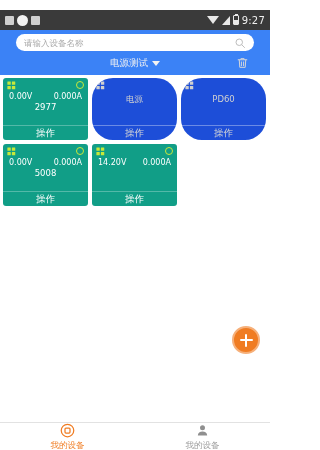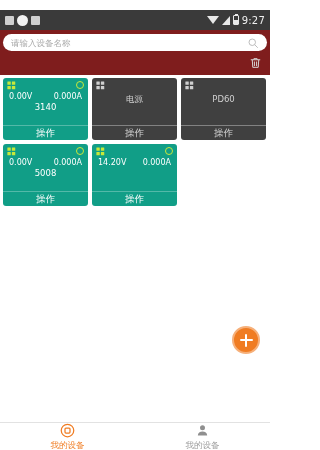--- a/index.html
+++ b/index.html
@@ -21,21 +21,21 @@
   .sb-right { display: flex; align-items: center; gap: 3px; }
   .sb-sq { width: 9px; height: 9px; background: #cfcfcf; border-radius: 1px; }
   .sb-circ { width: 11px; height: 11px; background: #f2f2f2; border-radius: 50%; }
   .sb-time { font-size: 10px; color: #f0f0f0; letter-spacing: .2px; }
   .ico-wifi { width: 0; height: 0; border-left: 6px solid transparent; border-right: 6px solid transparent; border-top: 8px solid #e8e8e8; }
   .ico-sig { width: 0; height: 0; border-left: 8px solid transparent; border-bottom: 9px solid #e8e8e8; }
   .ico-bat { width: 6px; height: 10px; border: 1.2px solid #e8e8e8; border-radius: 1px; position: relative; background: linear-gradient(to top, #e8e8e8 55%, transparent 55%); }
   .ico-bat:before { content:""; position:absolute; top:-2.4px; left:1.4px; width:3px; height:1.4px; background:#e8e8e8; }
 
   
-  .header { background: #7f1d1d; flex: none; padding: 4px 3px 0; }
+  .header { background: #3b82f6; flex: none; padding: 4px 16px 0; }
   .searchbar {
     height: 17px; background: #ffffff; border-radius: 9px;
     display: flex; align-items: center; padding: 0 8px;
   }
   .search-input {
     border: none; outline: none; flex: 1; font-size: 8.5px; color: #9a9a9a;
     background: transparent; font-family: inherit;
   }
   .search-input::placeholder { color: #a8a8a8; }
   .mag { width: 12px; height: 12px; flex: none; }
@@ -51,21 +51,21 @@
 
   
   .content { flex: 1; background: #ffffff; position: relative; overflow: hidden; }
   .grid { display: flex; flex-wrap: wrap; gap: 4px; padding: 3px; }
   .card {
     width: 85px; height: 62px; border-radius: 3px;
     display: flex; flex-direction: column; position: relative;
     cursor: pointer; overflow: hidden;
   }
   .card.on  { background: #119e87; }
-  .card.off { background: #404040; }
+  .card.off { background: #1d4ed8; border-radius: 21px; }
 
   .card-top { flex: 1; position: relative; padding: 3px 4px 0; }
   .grid-ico { position: absolute; left: 4px; top: 3px; width: 9px; height: 9px; }
   .ring { position: absolute; right: 4px; top: 3px; width: 8px; height: 8px; border: 1.4px solid #c8e83a; border-radius: 50%; }
 
   .readings { display: flex; justify-content: space-between; padding: 0 2px; margin-top: 11px; }
   .rd { font-size: 8px; color: #ffffff; }
   .devname { text-align: center; font-size: 8.5px; color: #ffffff; margin-top: 1px; white-space: nowrap; overflow: hidden; }
   .devname.center-only { margin-top: 13px; color: #d0d0d0; }
 
@@ -122,20 +122,24 @@
   <div class="header">
     <div class="searchbar">
       <input class="search-input" type="text" placeholder="请输入设备名称" style="">
       <svg class="mag" viewBox="0 0 24 24" fill="none" stroke="#bdbdbd" stroke-width="2">
         <circle cx="10.5" cy="10.5" r="6.5"></circle>
         <line x1="15.5" y1="15.5" x2="21" y2="21" stroke-linecap="round"></line>
       </svg>
     </div>
 
     <div class="filterrow">
+      <div class="filter-btn">
+        <span class="filter-label">电源测试</span>
+        <span class="caret"></span>
+      </div>
       <svg class="trash" viewBox="0 0 24 24" fill="none" stroke="#d8d8d8" stroke-width="1.8">
         <path d="M4 6h16" stroke-linecap="round"></path>
         <path d="M9 6V4h6v2"></path>
         <path d="M6 6l1 14h10l1-14"></path>
         <path d="M10 10v7M14 10v7" stroke-linecap="round"></path>
       </svg>
     </div>
   </div>
 
   <div class="content">
@@ -146,21 +150,21 @@
               <rect x="1" y="1" width="9" height="9" rx="1"></rect>
               <rect x="13" y="1" width="9" height="9" rx="1"></rect>
               <rect x="1" y="13" width="9" height="9" rx="1"></rect>
               <rect x="13" y="13" width="9" height="9" rx="1"></rect>
             </svg>
             <span class="ring"></span>
             <div class="readings">
               <span class="rd">0.00V</span>
               <span class="rd">0.000A</span>
             </div>
-            <div class="devname">3140</div>
+            <div class="devname">2977</div>
           </div>
           <div class="card-action">操作</div>
         </div>
         <div class="card off">
           <div class="card-top">
             <svg fill="#cfcfcf" class="grid-ico" viewBox="0 0 24 24">
               <rect x="1" y="1" width="9" height="9" rx="1"></rect>
               <rect x="13" y="1" width="9" height="9" rx="1"></rect>
               <rect x="1" y="13" width="9" height="9" rx="1"></rect>
               <rect x="13" y="13" width="9" height="9" rx="1"></rect>

